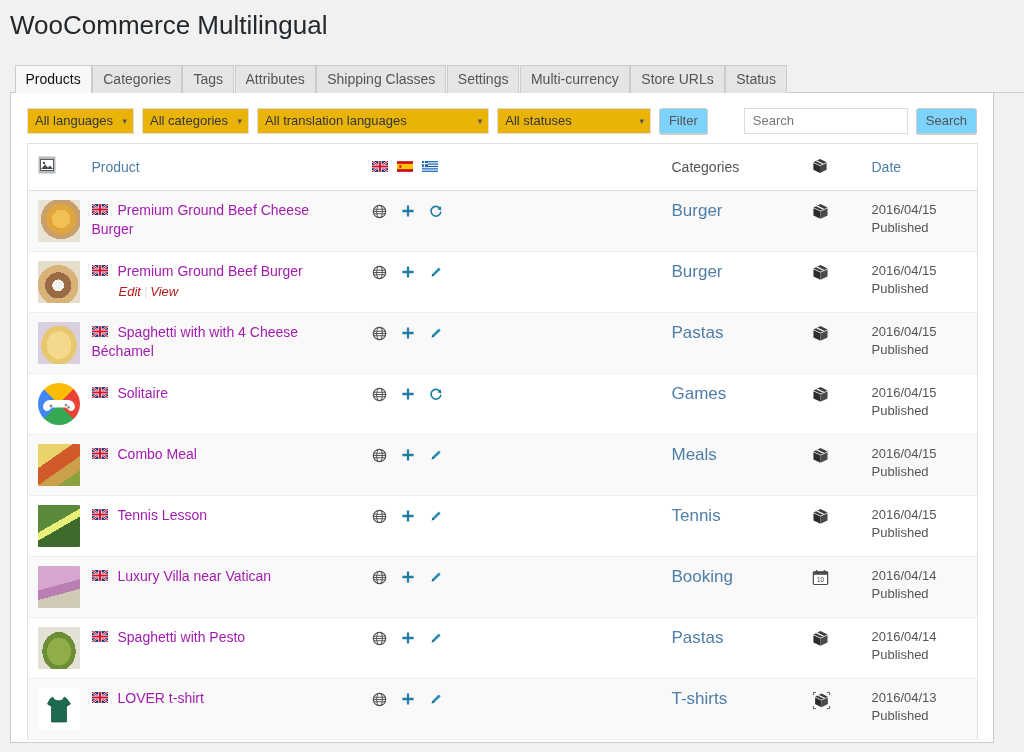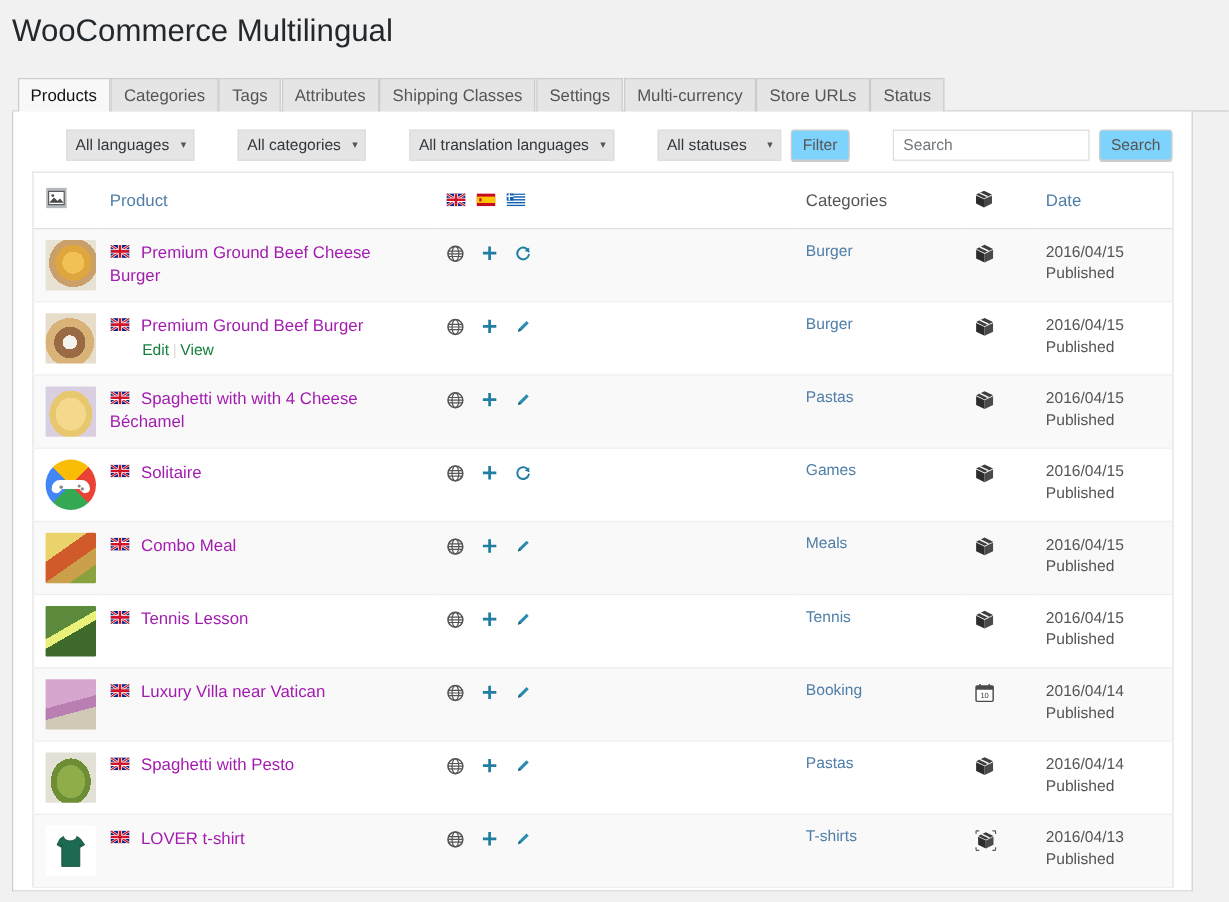--- a/index.html
+++ b/index.html
@@ -72,28 +72,27 @@
     align-items: center;
     gap: 0;
     height: 50px;
   }
   .sel {
     position: relative;
     display: inline-flex;
     align-items: center;
     height: 26px;
     border: 1px solid #ddd;
-    background: #e5e5e5;
+    background: #eab308;
     color: #32373c;
     font-size: 13px;
     padding: 0 20px 0 7px;
     margin-right: 8px;
     line-height: 24px;
     white-space: nowrap;
-    margin-left: 28px;
   }
   .sel .caret {
     position: absolute;
     right: 6px;
     top: 50%;
     transform: translateY(-50%);
     font-size: 9px;
     color: #555;
     line-height: 1;
   }
@@ -188,21 +187,21 @@
     color: #a21caf;
     text-decoration: none;
     font-weight: 400;
   }
   .row-actions {
     font-size: 13px;
     color: #666;
     padding: 2px 0 0 27px;
     line-height: 18px;
   }
-  .row-actions a { color: #15803d; text-decoration: none; }
+  .row-actions a { color: #b91c1c; text-decoration: none; font-style: italic; }
   .row-actions .sep { color: #ddd; padding: 0 3px; }
 
   
   .flag {
     display: inline-block;
     width: 16px; height: 11px;
     vertical-align: baseline;
     position: relative;
     top: 0px;
     margin-right: 10px;
@@ -217,21 +216,21 @@
   .lang-icons {
     display: flex;
     align-items: center;
     gap: 14px;
     padding-top: 3px;
   }
   .icn { display: inline-block; line-height: 0; }
   .icn svg { display: block; }
 
   
-  .catlink { color: #4f7ea8; text-decoration: none; font-size: 13px; }
+  .catlink { color: #4f7ea8; text-decoration: none; font-size: 17px; }
 
   
   .ptype { display: inline-block; line-height: 0; padding-top: 2px; }
 
   
   .datecell { font-size: 13px; color: #555; line-height: 18px; }
 
   
   .hdr-thumb-icon { display:inline-block; line-height:0; }
 </style>

